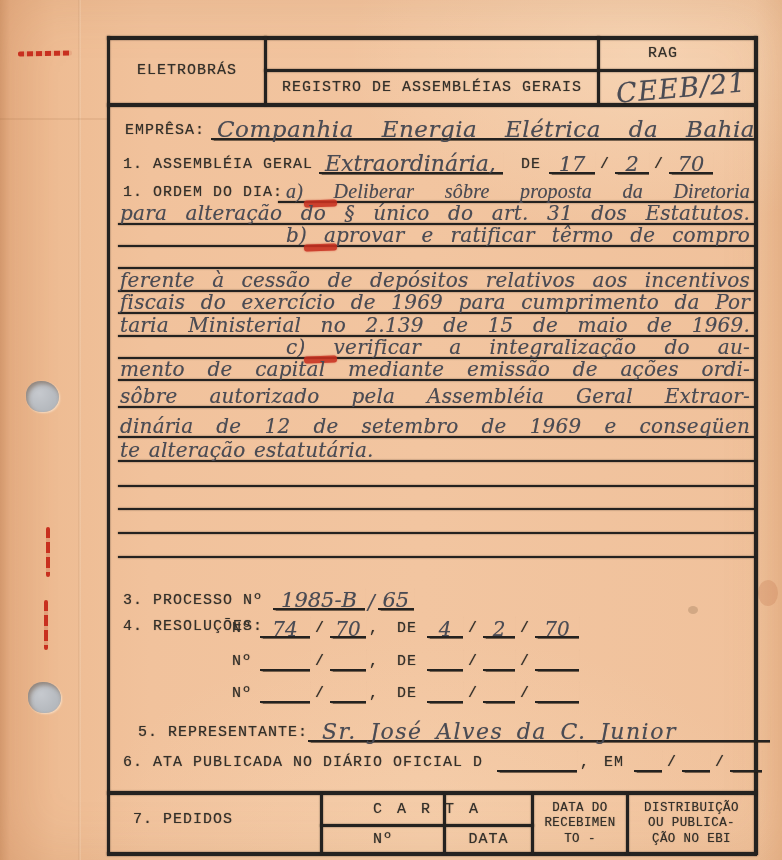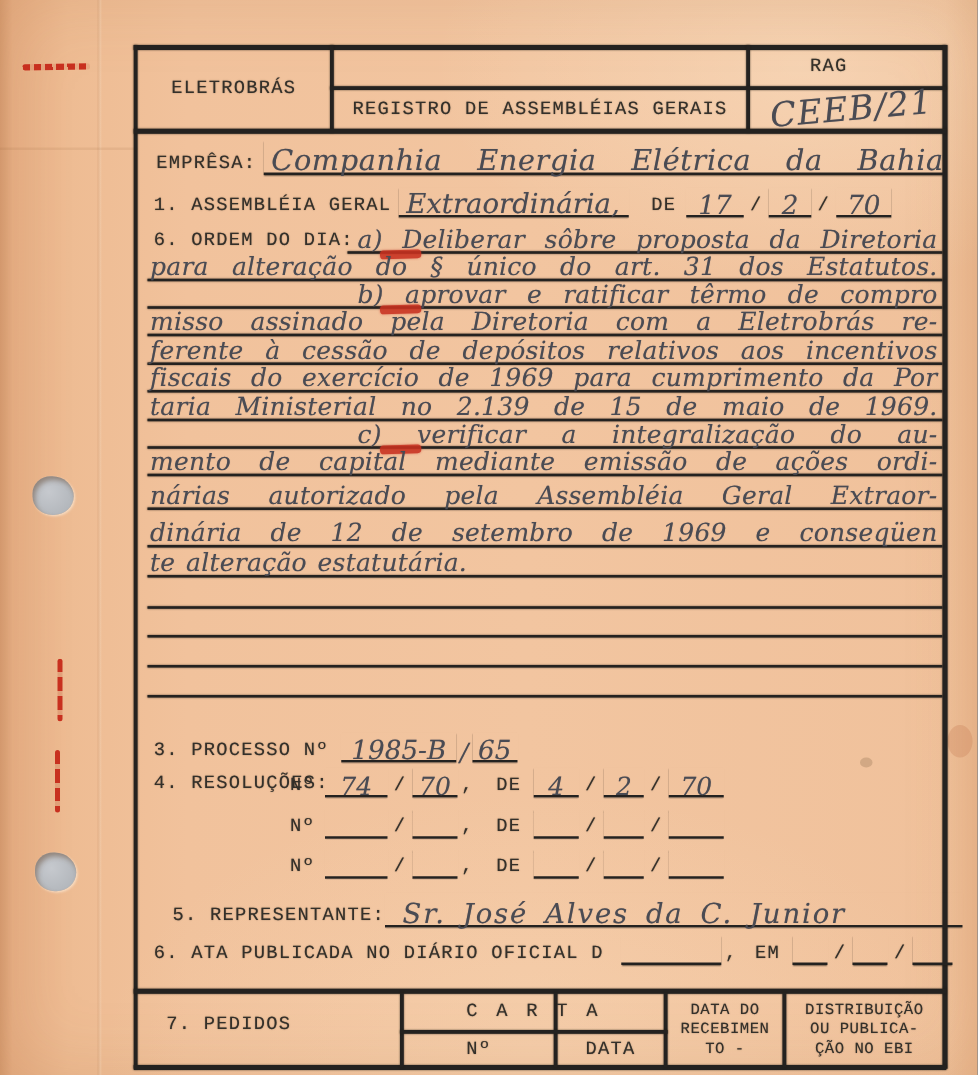--- a/index.html
+++ b/index.html
@@ -127,39 +127,38 @@
     <span class="typed glue">/</span>
     <span class="seg" style="width:34px;">
         <span class="hw" style="font-size:21px;">2</span>
       </span>
     <span class="typed glue">/</span>
     <span class="seg" style="width:44px;">
         <span class="hw" style="font-size:21px;">70</span>
       </span>
   </div>
 
-  <span class="typed" style="position:absolute;left:123px;top:184px;">6. ORDEM DO DIA:</span>
+  <span class="typed" style="position:absolute;left:123px;top:184px;">1. ORDEM DO DIA:</span>
   <div>
       <div class="ordem-line" style="top: 176px;">
         <div class="rule" style="left: 160px;"></div>
-        <span class="hw justifyline" style="left: 168px;">a) Deliberar sôbre proposta da Diretoria</span>
+        <span class="hw justifyline" style="left: 168px; font-family: Liberation Serif, serif;">a) Deliberar sôbre proposta da Diretoria</span>
         <div class="redmark" style="left: 186px;"></div>
       </div>
       <div class="ordem-line" style="top: 198px;">
         <div class="rule"></div>
         <span class="hw justifyline">para alteração do § único do art. 31 dos Estatutos.</span>
       </div>
       <div class="ordem-line" style="top: 220px;">
         <div class="rule"></div>
         <span class="hw justifyline" style="left: 168px;">b) aprovar e ratificar têrmo de compro</span>
         <div class="redmark" style="left: 186px;"></div>
       </div>
       <div class="ordem-line" style="top: 242px;">
         <div class="rule"></div>
-        <span class="hw justifyline">misso assinado pela Diretoria com a Eletrobrás re-</span>
       </div>
       <div class="ordem-line" style="top: 265px;">
         <div class="rule"></div>
         <span class="hw justifyline">ferente à cessão de depósitos relativos aos incentivos</span>
       </div>
       <div class="ordem-line" style="top: 287px;">
         <div class="rule"></div>
         <span class="hw justifyline">fiscais do exercício de 1969 para cumprimento da Por</span>
       </div>
       <div class="ordem-line" style="top: 310px;">
@@ -170,21 +169,21 @@
         <div class="rule"></div>
         <span class="hw justifyline" style="left: 168px;">c) verificar a integralização do au-</span>
         <div class="redmark" style="left: 186px;"></div>
       </div>
       <div class="ordem-line" style="top: 354px;">
         <div class="rule"></div>
         <span class="hw justifyline">mento de capital mediante emissão de ações ordi-</span>
       </div>
       <div class="ordem-line" style="top: 381px;">
         <div class="rule"></div>
-        <span class="hw justifyline">nárias autorizado pela Assembléia Geral Extraor-</span>
+        <span class="hw justifyline">sôbre autorizado pela Assembléia Geral Extraor-</span>
       </div>
       <div class="ordem-line" style="top: 411px;">
         <div class="rule"></div>
         <span class="hw justifyline">dinária de 12 de setembro de 1969 e conseqüen</span>
       </div>
       <div class="ordem-line" style="top: 435px;">
         <div class="rule"></div>
         <span class="hw">te alteração estatutária.</span>
       </div>
       <div class="ordem-line" style="top: 460px;">

